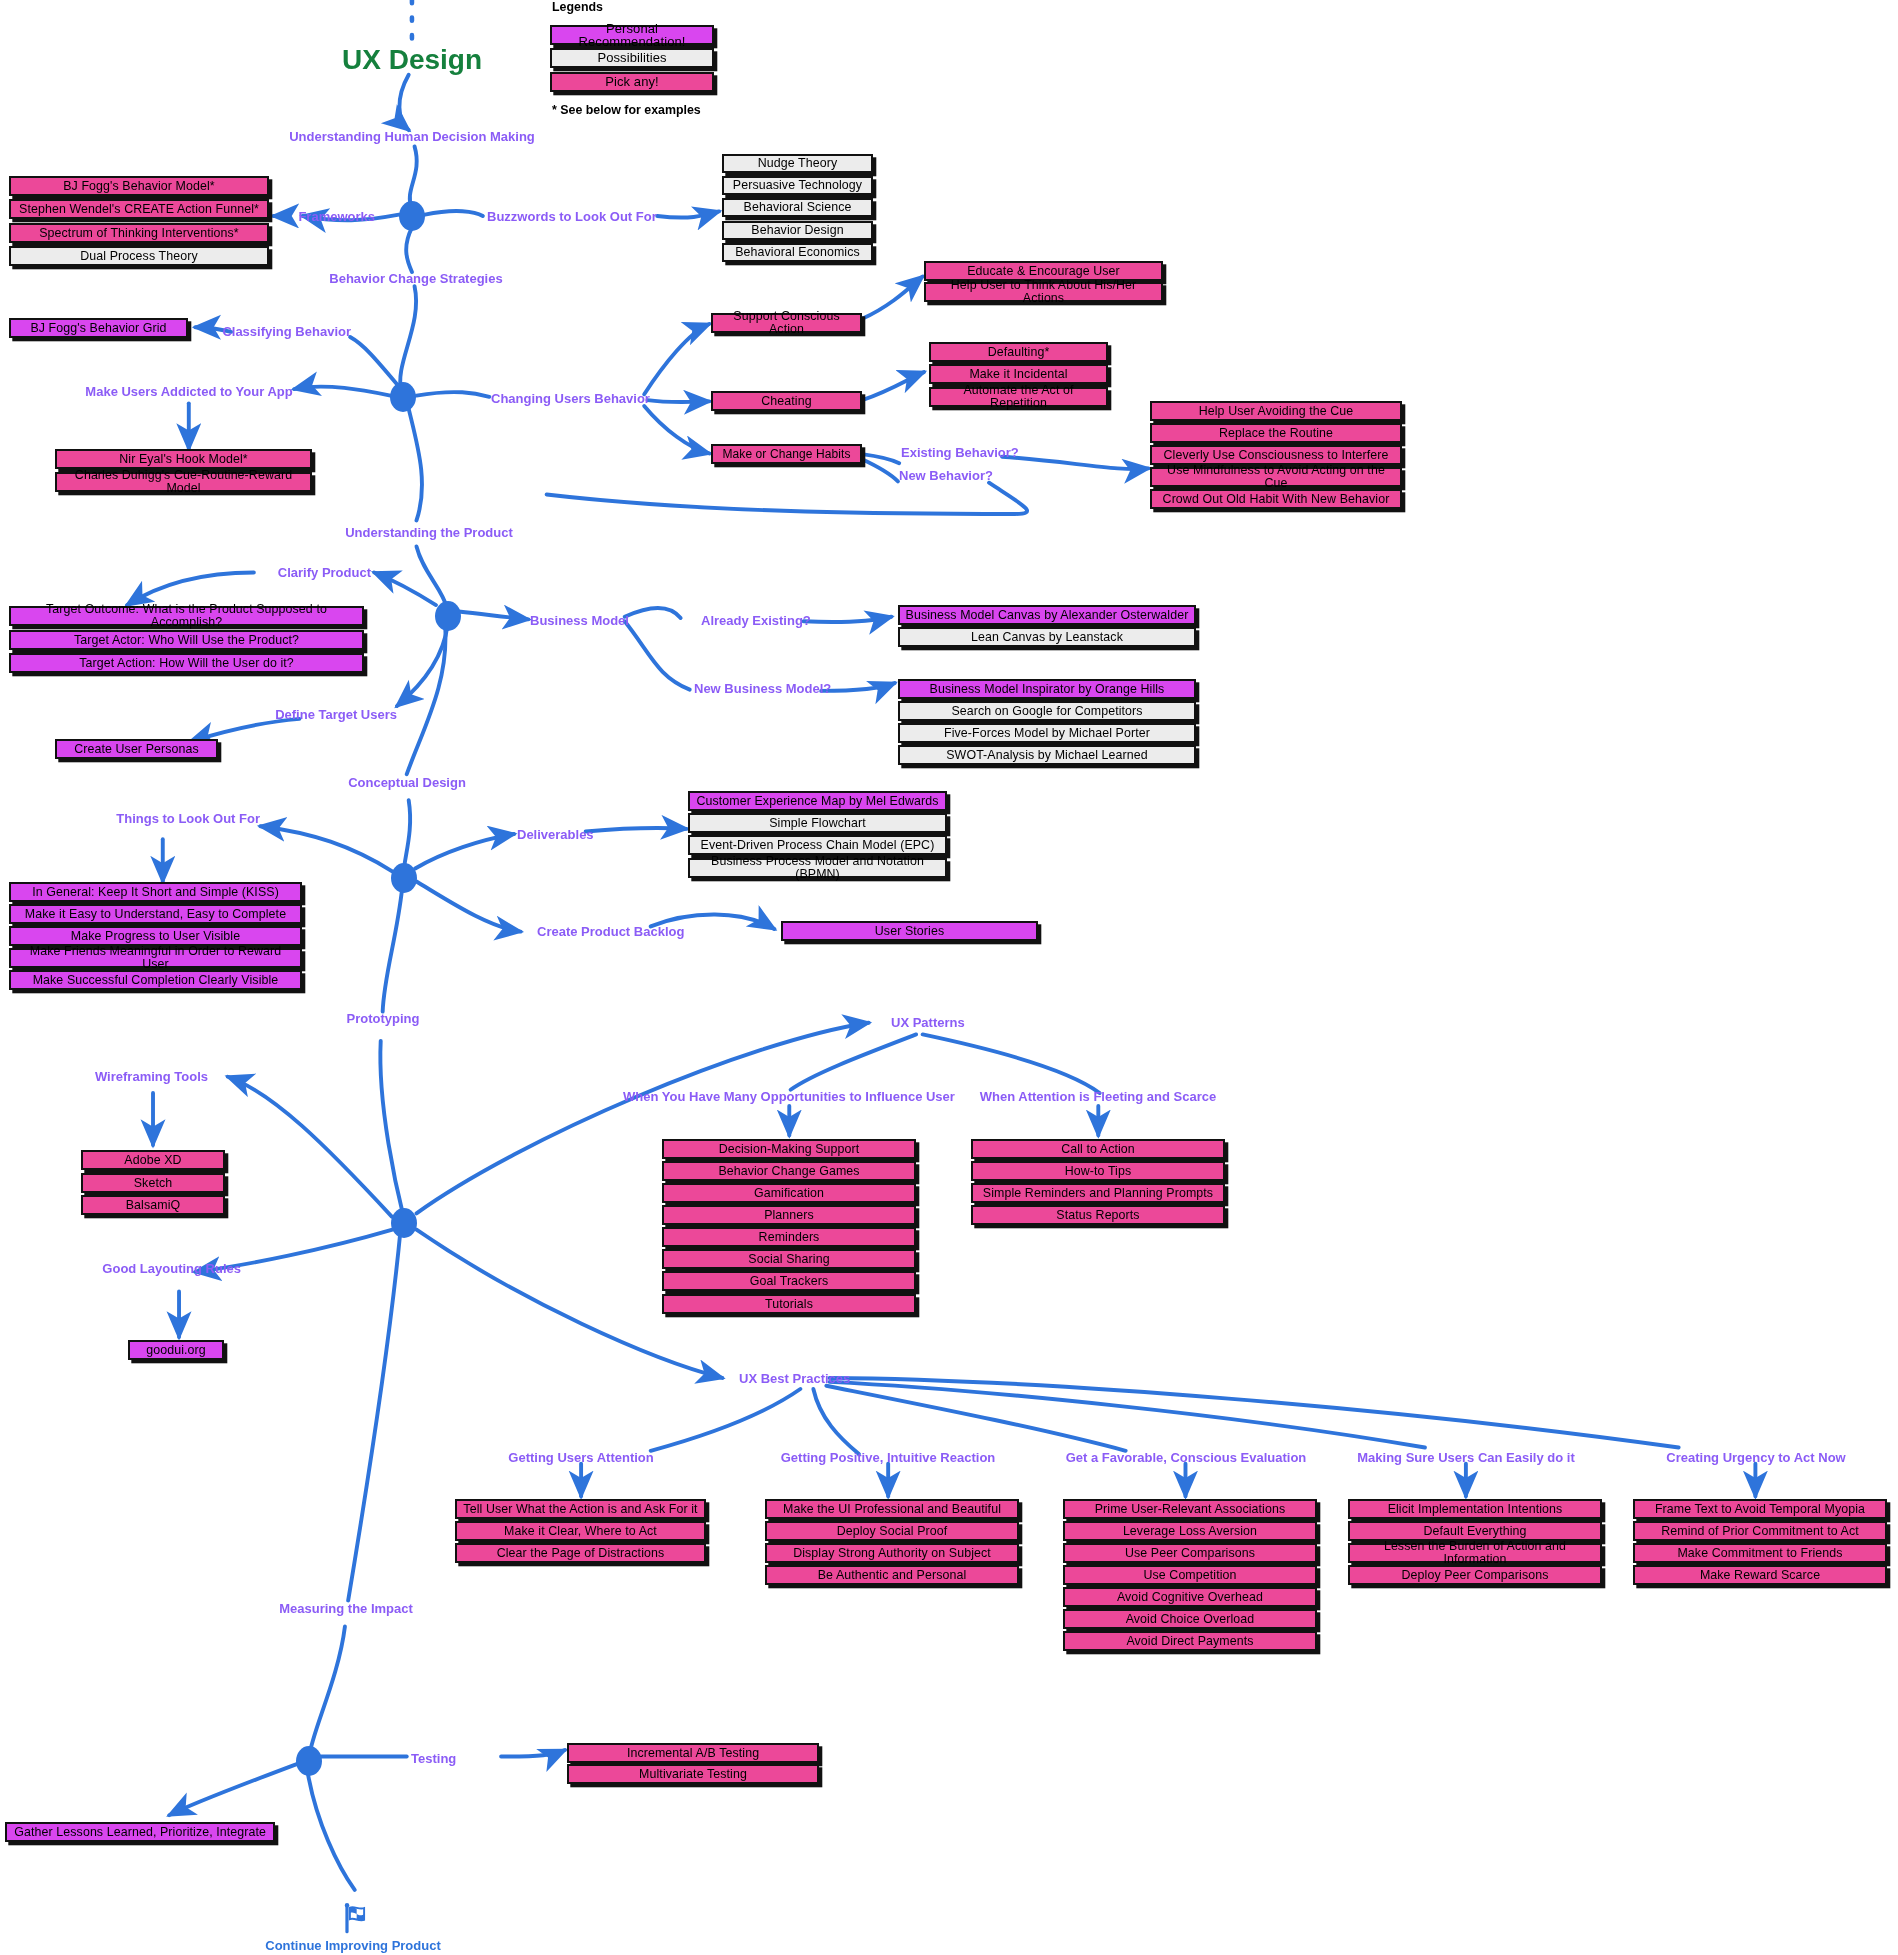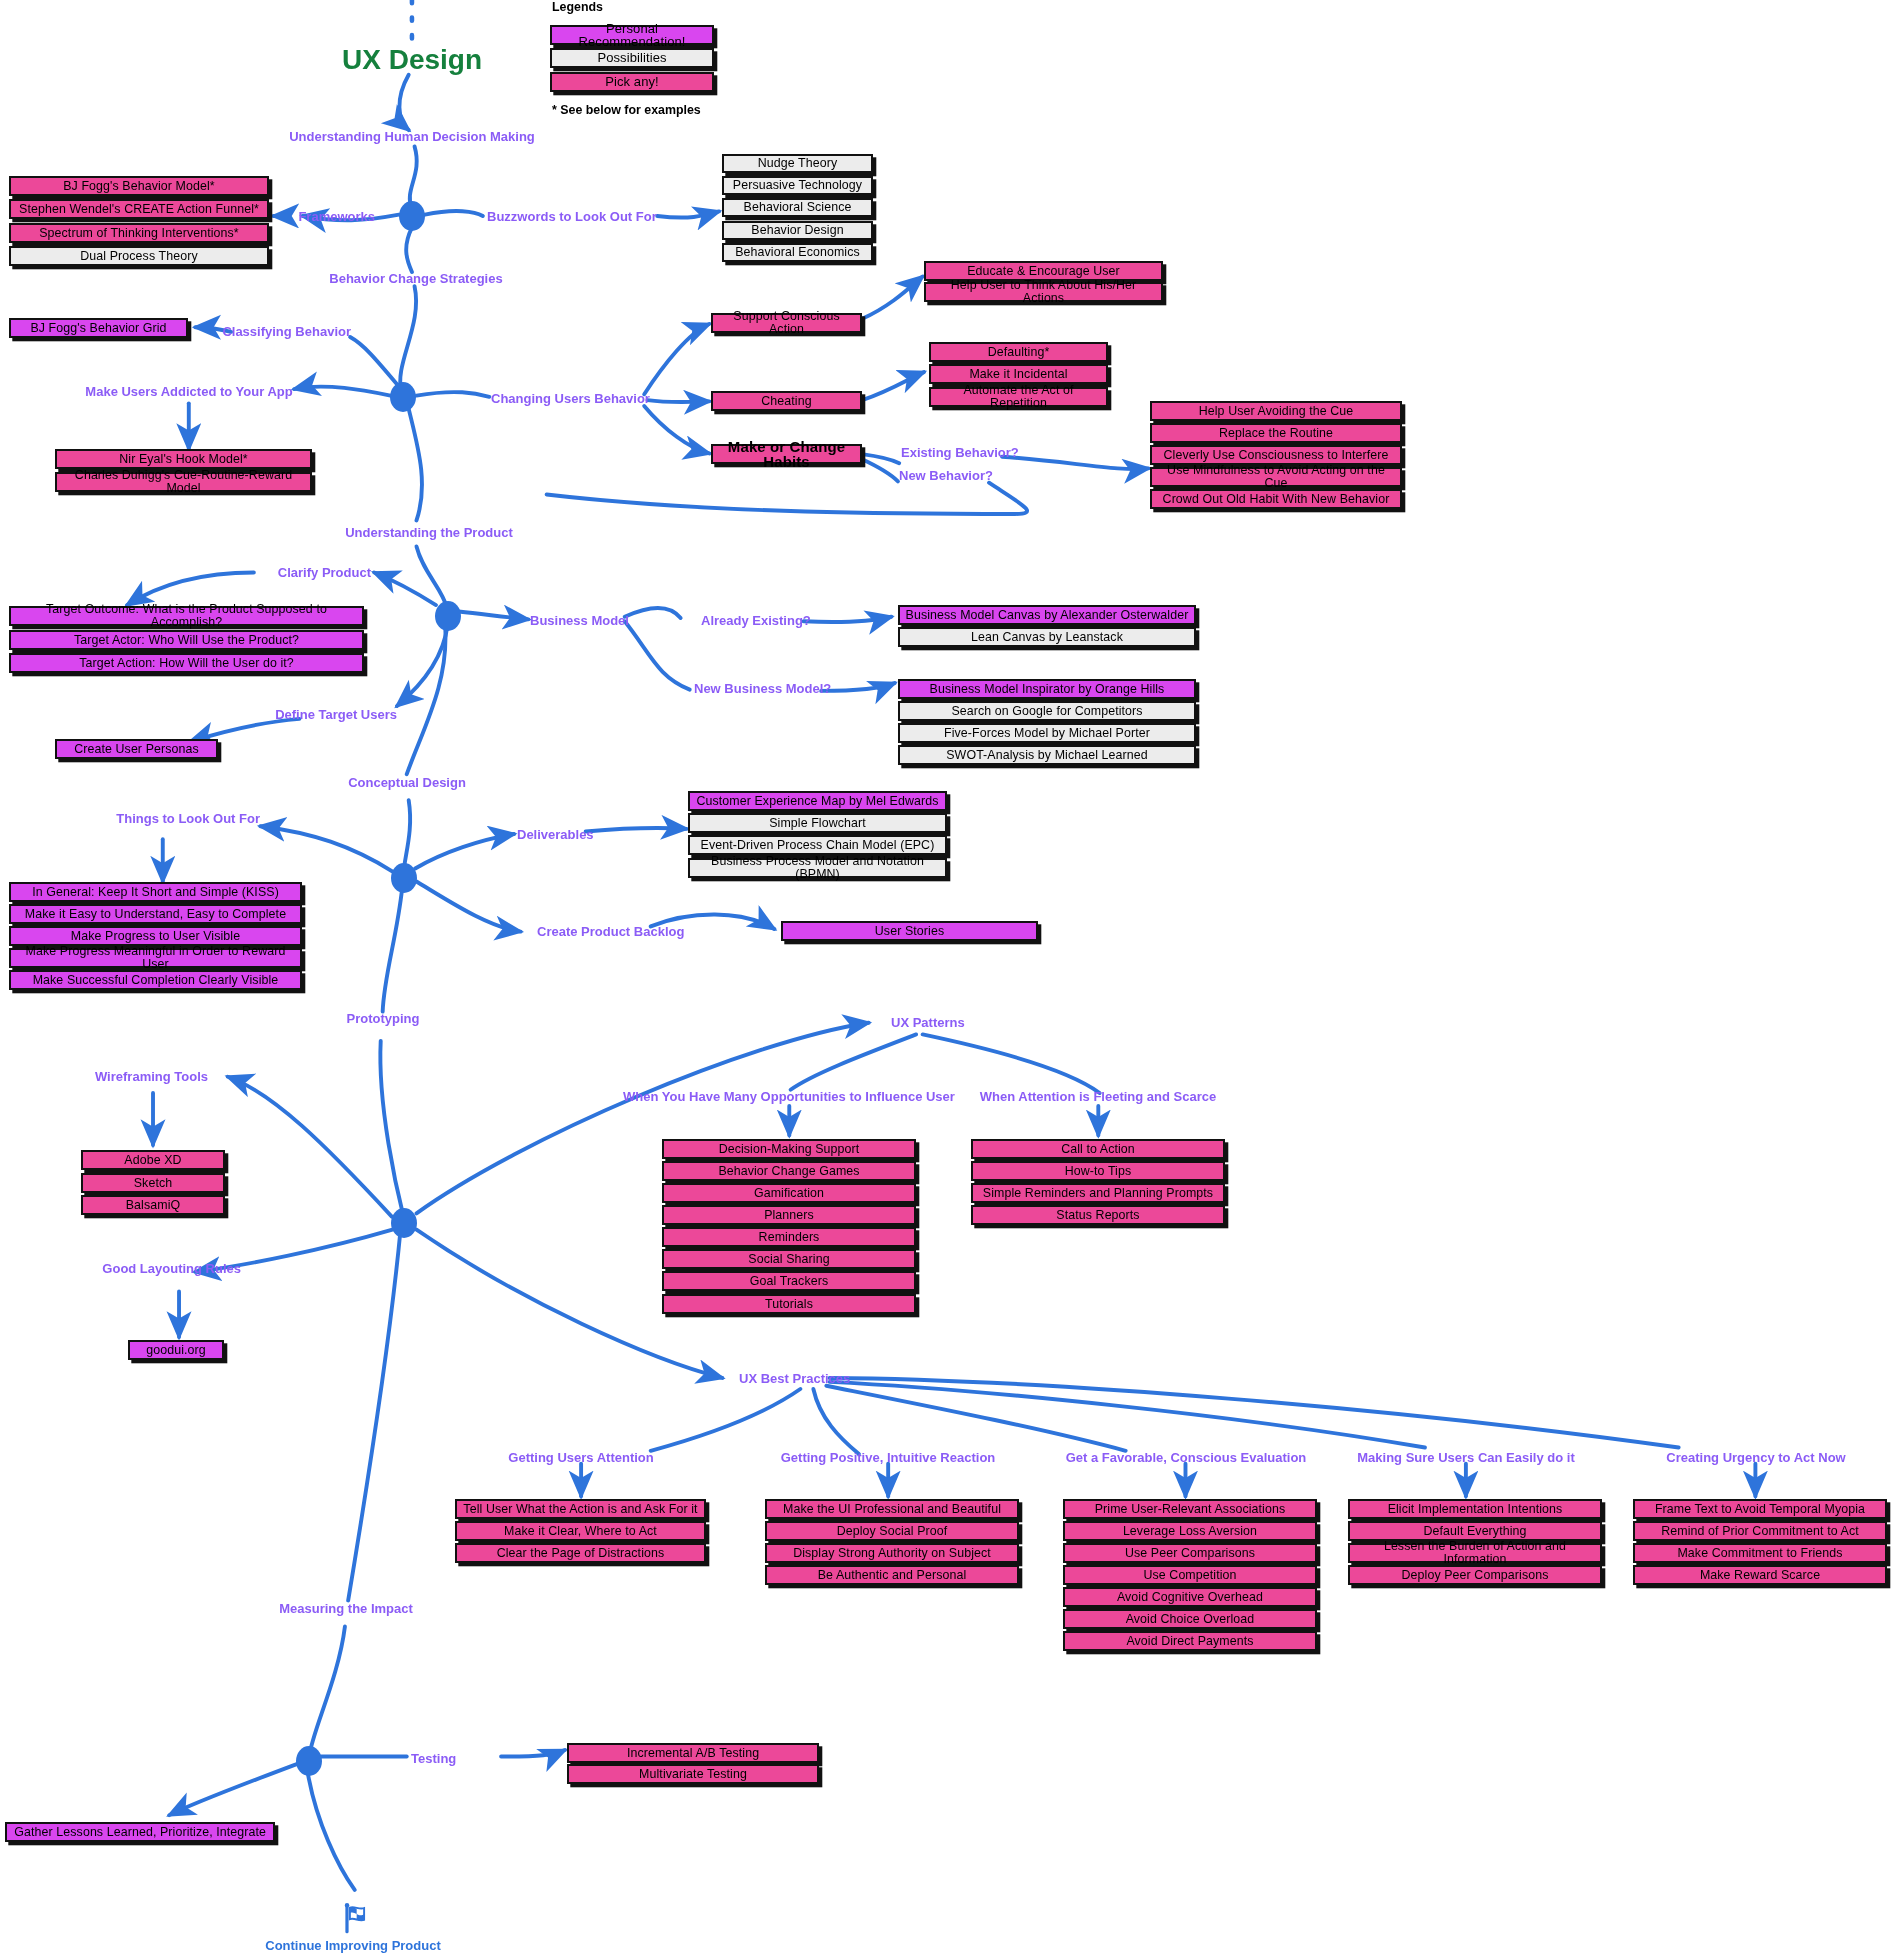--- a/index.html
+++ b/index.html
@@ -236,21 +236,21 @@
   <div class="lbl right" style="left:351px;top:325px;">Classifying Behavior</div>
   <div class="node rec" style="left:9px;top:318px;width:179px;height:19.5px;font-size:12.4px;">BJ Fogg's Behavior Grid</div>
 
   <div class="lbl center" style="left:189px;top:385px;">Make Users Addicted to Your App</div>
   <div class="node pick" style="left:55px;top:449px;width:257px;height:19.5px;font-size:12.4px;">Nir Eyal's Hook Model*</div>
   <div class="node pick" style="left:55px;top:472px;width:257px;height:19.5px;font-size:12.4px;">Charles Duhigg's Cue-Routine-Reward Model</div>
 
   <div class="lbl" style="left:491px;top:392px;">Changing Users Behavior</div>
   <div class="node pick" style="left:711px;top:313px;width:151px;height:19.5px;font-size:12.4px;">Support Conscious Action</div>
   <div class="node pick" style="left:711px;top:391px;width:151px;height:19.5px;font-size:12.4px;">Cheating</div>
-  <div class="node pick" style="left:711px;top:444px;width:151px;height:19.5px;font-size:15px;font-weight:bold;">Make or Change Habits</div>
+  <div class="node pick" style="left:711px;top:444px;width:151px;height:19.5px;font-size:12px;">Make or Change Habits</div>
 
   <div class="node pick" style="left:924px;top:261px;width:239px;height:19.5px;font-size:12.4px;">Educate &amp; Encourage User</div>
   <div class="node pick" style="left:924px;top:282px;width:239px;height:19.5px;font-size:12.4px;">Help User to Think About His/Her Actions</div>
 
   <div class="node pick" style="left:929px;top:342px;width:179px;height:19.5px;font-size:12.4px;">Defaulting*</div>
   <div class="node pick" style="left:929px;top:364px;width:179px;height:19.5px;font-size:12.4px;">Make it Incidental</div>
   <div class="node pick" style="left:929px;top:387px;width:179px;height:19.5px;font-size:12.4px;">Automate the Act of Repetition</div>
 
   <div class="lbl" style="left:901px;top:446px;">Existing Behavior?</div>
   <div class="lbl" style="left:899px;top:469px;">New Behavior?</div>
@@ -278,21 +278,21 @@
   <div class="node pos" style="left:898px;top:723px;width:298px;height:19.5px;font-size:12.4px;">Five-Forces Model by Michael Porter</div>
   <div class="node pos" style="left:898px;top:745px;width:298px;height:19.5px;font-size:12.4px;">SWOT-Analysis by Michael Learned</div>
 
   <div class="lbl right" style="left:397px;top:708px;">Define Target Users</div>
   <div class="node rec" style="left:55px;top:739px;width:163px;height:19.5px;font-size:12.4px;">Create User Personas</div>
 
   <div class="lbl right" style="left:260px;top:812px;">Things to Look Out For</div>
   <div class="node rec" style="left:9px;top:882px;width:293px;height:19.5px;font-size:12.4px;">In General: Keep It Short and Simple (KISS)</div>
   <div class="node rec" style="left:9px;top:904px;width:293px;height:19.5px;font-size:12.4px;">Make it Easy to Understand, Easy to Complete</div>
   <div class="node rec" style="left:9px;top:926px;width:293px;height:19.5px;font-size:12.4px;">Make Progress to User Visible</div>
-  <div class="node rec" style="left:9px;top:948px;width:293px;height:19.5px;font-size:12.4px;">Make Progress Meaningful in Order to Reward User</div>
+  <div class="node rec" style="left:9px;top:948px;width:293px;height:19.5px;font-size:12.4px;">Make Friends Meaningful in Order to Reward User</div>
   <div class="node rec" style="left:9px;top:970px;width:293px;height:19.5px;font-size:12.4px;">Make Successful Completion Clearly Visible</div>
 
   <div class="lbl" style="left:517px;top:828px;">Deliverables</div>
   <div class="node rec" style="left:688px;top:791px;width:259px;height:19.5px;font-size:12.4px;">Customer Experience Map by Mel Edwards</div>
   <div class="node pos" style="left:688px;top:813px;width:259px;height:19.5px;font-size:12.4px;">Simple Flowchart</div>
   <div class="node pos" style="left:688px;top:835px;width:259px;height:19.5px;font-size:12.4px;">Event-Driven Process Chain Model (EPC)</div>
   <div class="node pos" style="left:688px;top:858px;width:259px;height:19.5px;font-size:12.4px;">Business Process Model and Notation (BPMN)</div>
 
   <div class="lbl" style="left:537px;top:925px;">Create Product Backlog</div>
   <div class="node rec" style="left:781px;top:921px;width:257px;height:19.5px;font-size:12.4px;">User Stories</div>

